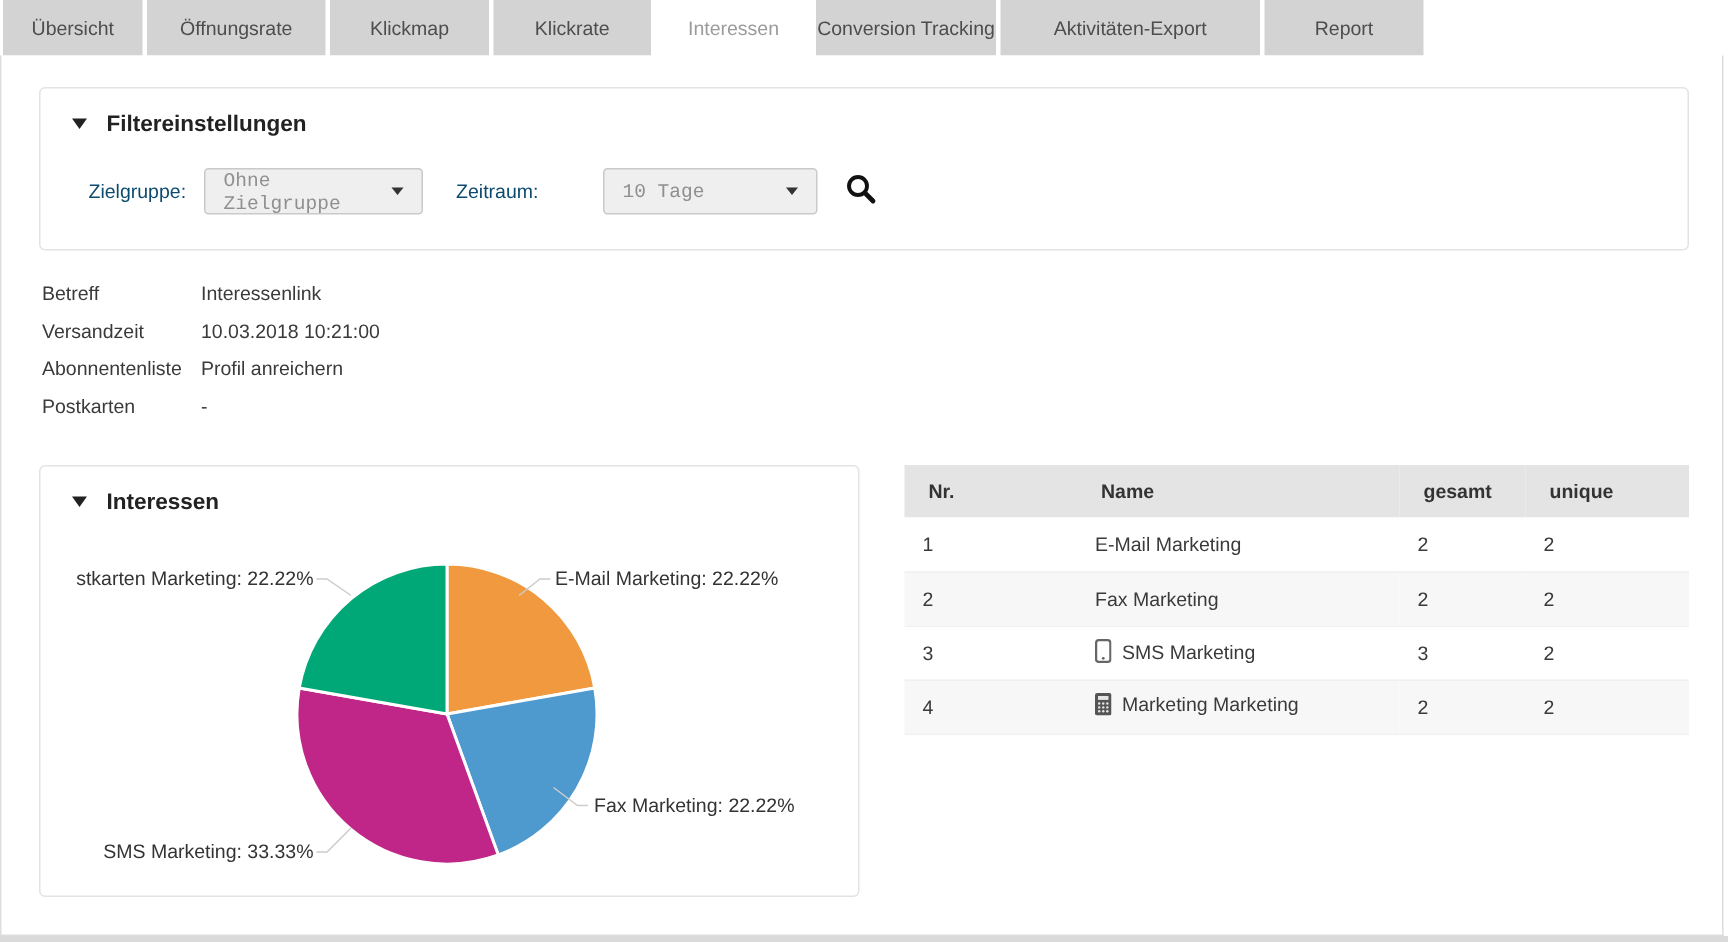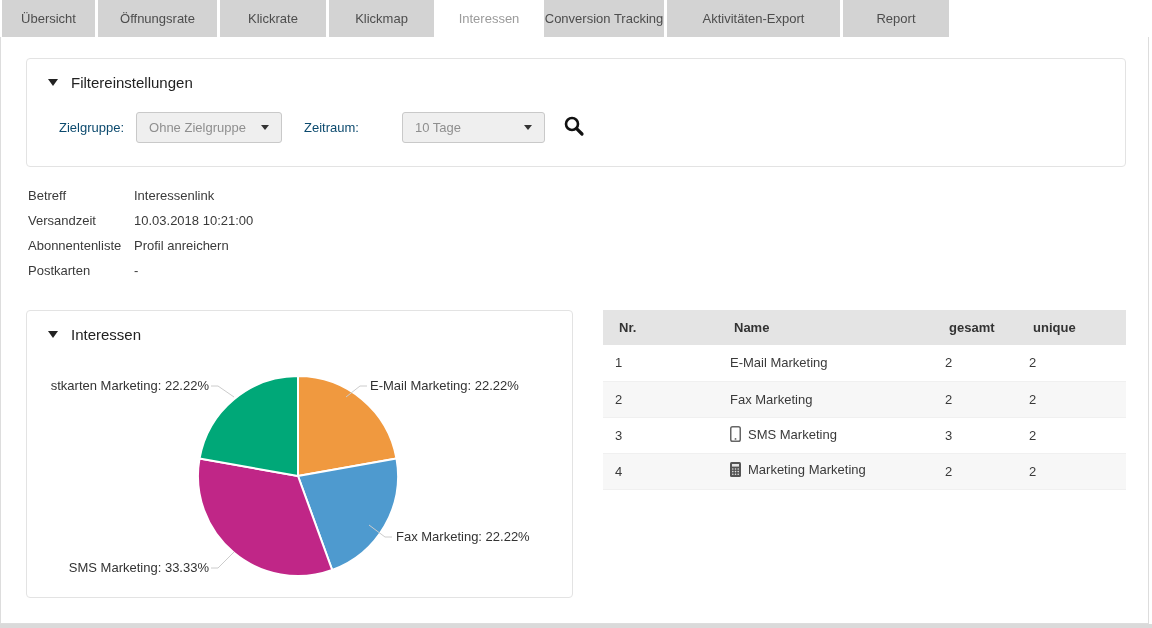--- a/index.html
+++ b/index.html
@@ -22,30 +22,30 @@
                    background:#fff; border-left:1px solid #ddd; border-right:1px solid #ddd;
                    border-bottom:1px solid #ddd; }
   .bottom-strip { position:absolute; left:0; bottom:0; width:1152px; height:4px; background:#dadada; }
 
   
   .panel { position:absolute; background:#fff; border:1px solid #e3e3e3; border-radius:4px; }
   .filter-panel { left:25px; top:21px; width:1100px; height:109px; }
   .interests-panel { left:25px; top:273px; width:547px; height:288px; }
 
   .panel-heading { position:absolute; left:21px; top:15px; display:flex; align-items:center; gap:13px;
-                   font-size:15px; font-weight:400; color:#222; cursor:pointer; }
+                   font-size:15px; font-weight:700; color:#222; cursor:pointer; }
   .tri-down { width:0; height:0; border-left:5px solid transparent; border-right:5px solid transparent;
               border-top:7px solid #222; }
 
   
   .filter-controls { position:absolute; left:32px; top:53px; display:flex; align-items:center; }
   .ctl-label { font-size:13px; color:#0c4a6e; margin-right:12px; }
   .dropdown { height:31px; background:#efefef; border:1px solid #c9c9c9; border-radius:3px;
               display:flex; align-items:center; justify-content:space-between;
-              padding:2px 12px; font-size:13px; color:#8f8f8f; cursor:pointer; }
+              padding:2px 12px; font-size:13px; color:#8f8f8f; cursor:pointer;font-family:Liberation Mono, monospace; }
   .dd-zielgruppe { width:146px; margin-right:22px; }
   .dd-zeitraum   { width:143px; margin-right:18px;margin-left:31px; }
   .dd-caret { width:0; height:0; border-left:4px solid transparent; border-right:4px solid transparent;
               border-top:5px solid #333; margin-left:8px; }
   .search-btn { background:none; border:none; cursor:pointer; display:flex; align-items:center; }
 
   
   .meta { position:absolute; left:27px; top:146px; font-size:13px; color:#3a3a3a; }
   .meta-row { display:flex; height:25px; align-items:center; }
   .meta-label { width:106px; }
@@ -68,22 +68,22 @@
   .row-icon { display:inline-block; vertical-align:-3px; margin-right:7px; }
 </style>
 </head>
 <body>
 
 <div class="page">
 
   <div class="tabbar">
     <div class="tab">Übersicht</div>
     <div class="tab">Öffnungsrate</div>
+    <div class="tab">Klickmap</div>
     <div class="tab">Klickrate</div>
-    <div class="tab">Klickmap</div>
     <div class="tab active">Interessen</div>
     <div class="tab">Conversion Tracking</div>
     <div class="tab">Aktivitäten-Export</div>
     <div class="tab">Report</div>
   </div>
 
   <div class="content-frame">
 
     <div class="panel filter-panel">
       <div class="panel-heading">

